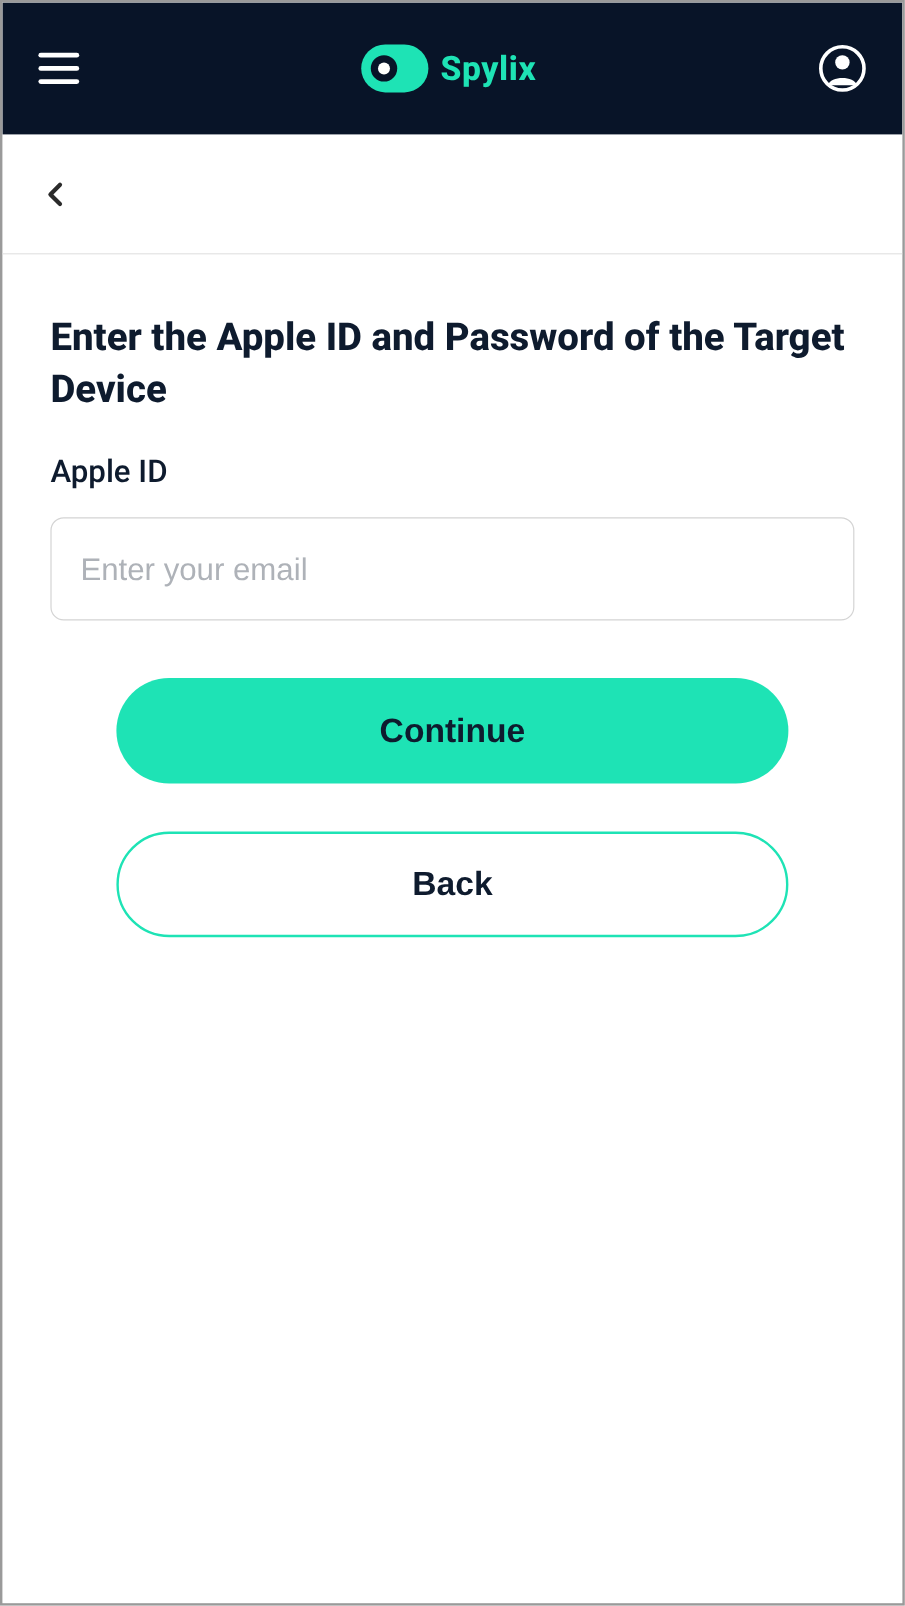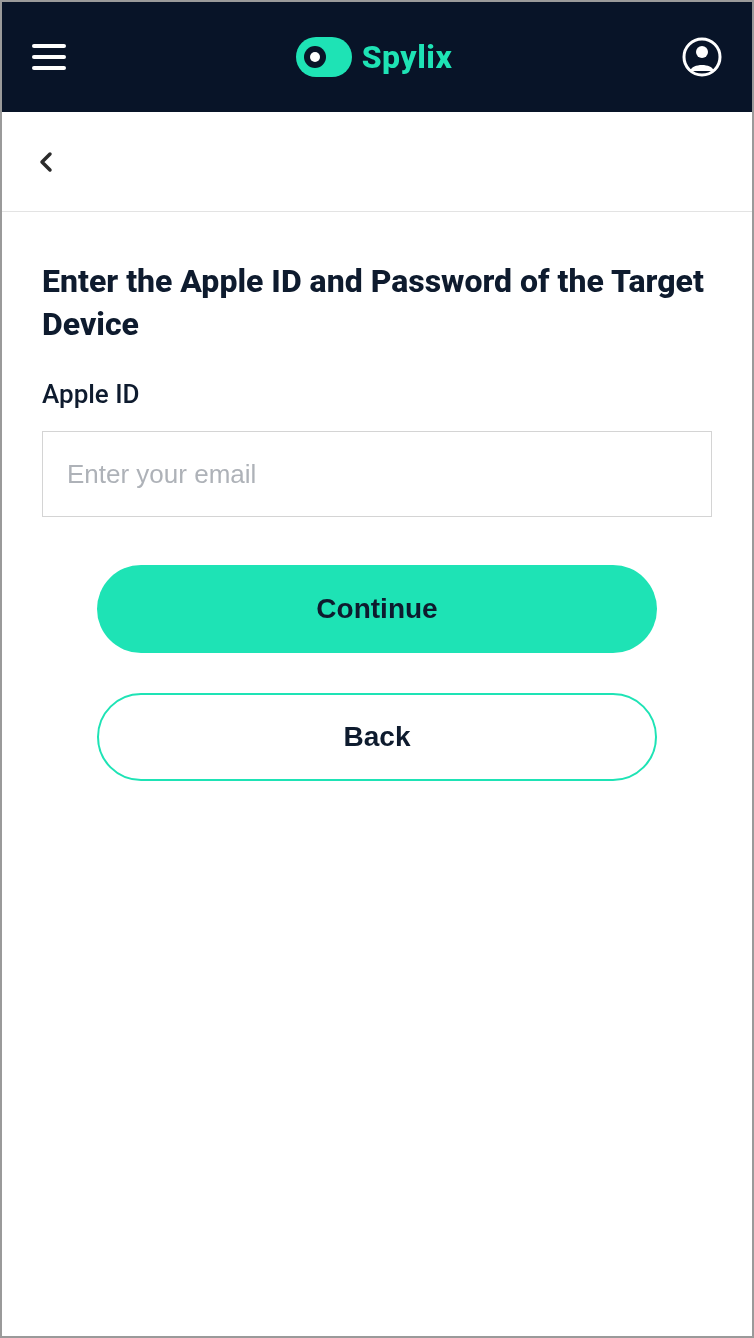--- a/index.html
+++ b/index.html
@@ -63,21 +63,21 @@
   .brand-icon::after {
     content: "";
     position: absolute;
     left: 14px;
     width: 10px;
     height: 10px;
     background: #fff;
     border-radius: 50%;
   }
   .brand-text {
-    font-size: 32px;
+    font-size: 28px;
     font-weight: 800;
     color: #1ee3b5;
     letter-spacing: 0.5px;
   }
   .avatar {
     width: 40px;
     height: 40px;
     cursor: pointer;
   }
   .subheader {
@@ -124,21 +124,21 @@
     display: block;
   }
   .input-wrap {
     position: relative;
     width: 100%;
   }
   .text-input {
     width: 100%;
     height: 86px;
     border: 1px solid #d4d4d4;
-    border-radius: 0;
+    border-radius: 11px;
     padding: 16px 24px;
     font-size: 26px;
     color: #14532d;
     outline: none;
   }
   .text-input::placeholder { color: #aeb2b8; }
   .password-input { padding-right: 70px; }
   .eye-toggle {
     position: absolute;
     right: 20px;

